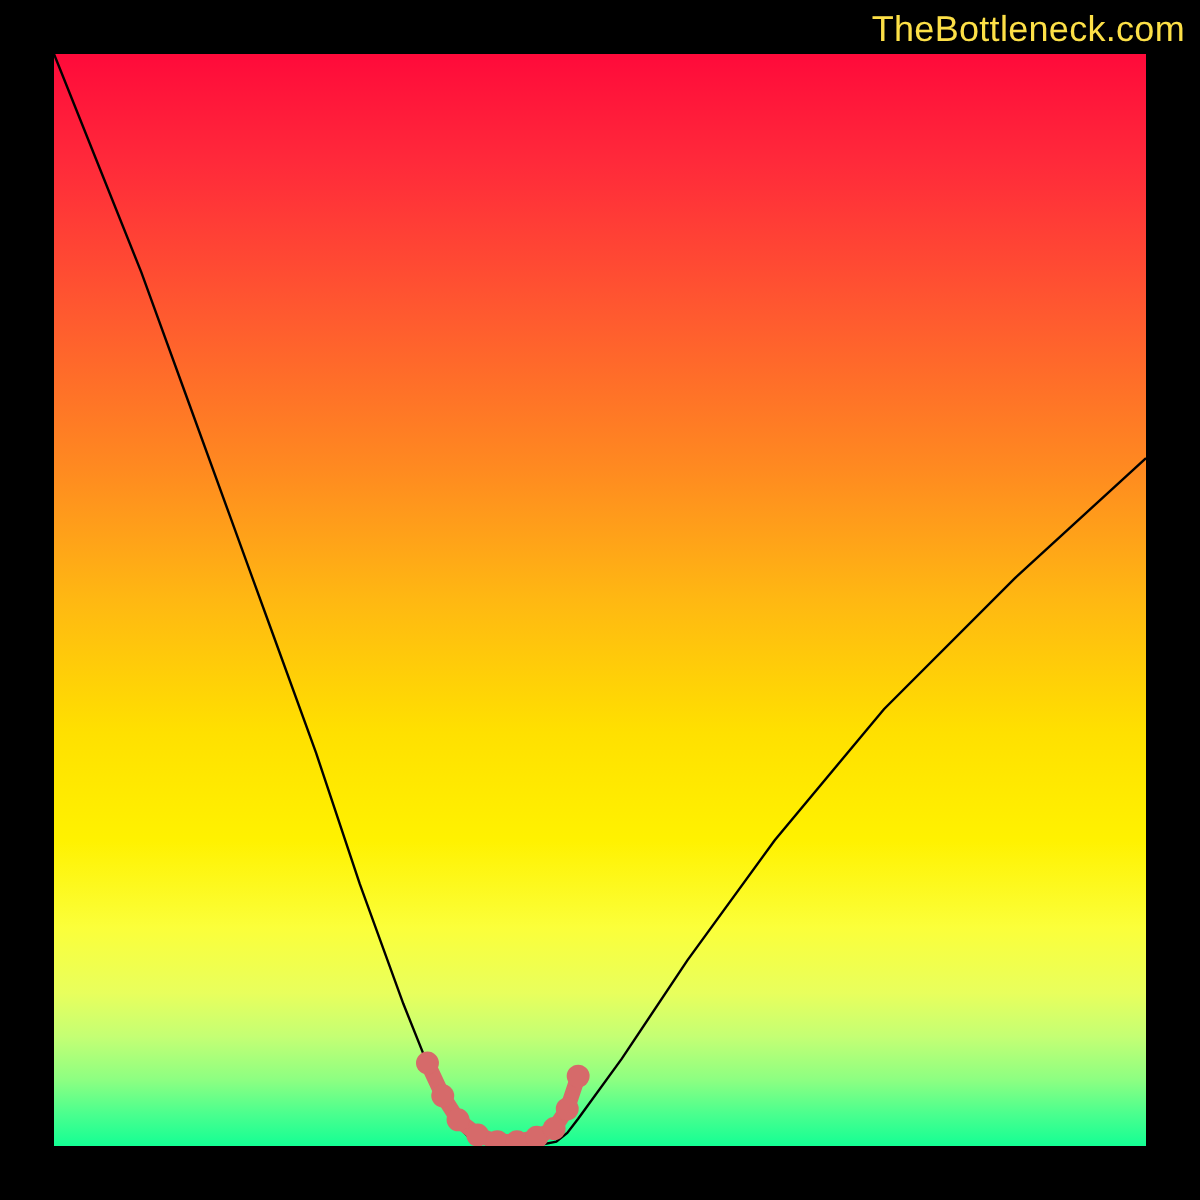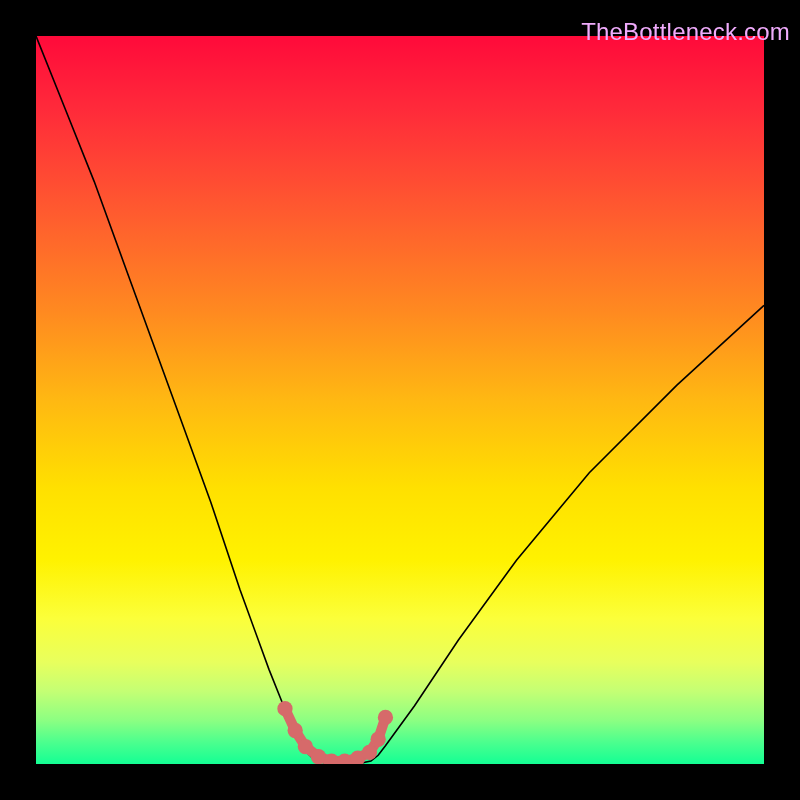--- a/index.html
+++ b/index.html
@@ -48,23 +48,23 @@
     );
   }
   .curve-svg {
     position: absolute;
     inset: 0;
     width: 728px;
     height: 728px;
   }
   .watermark {
     position: absolute;
-    top: 18px;
+    top: 6px;
     right: 10px;
-    color: #f0abfc;
+    color: #fde047;
     font-size: 24px;
     font-weight: 500;
     letter-spacing: 0.2px;
     user-select: none;
   }
 </style>
 </head>
 <body>
 
 <div class="frame">

